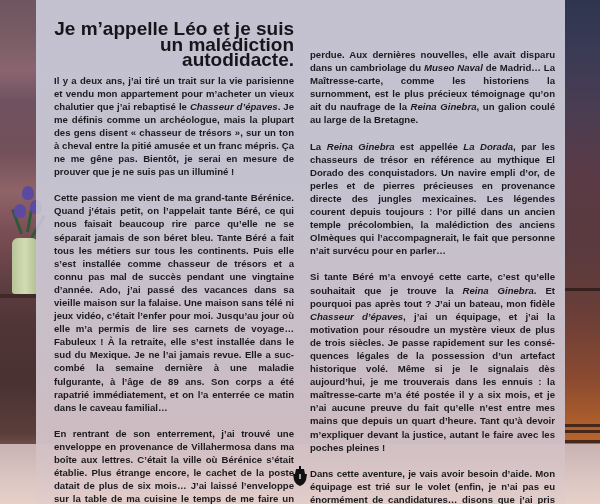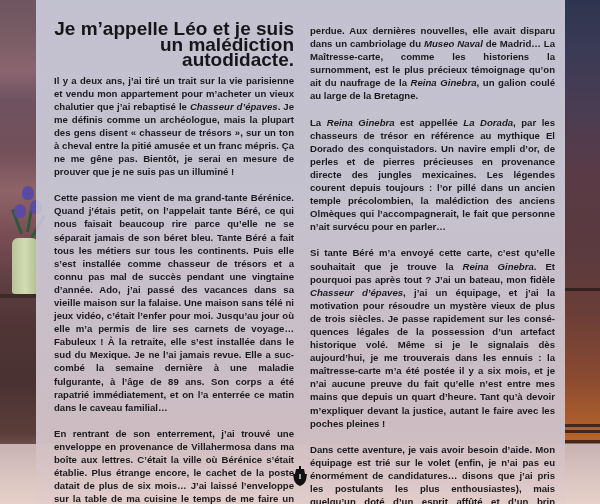--- a/index.html
+++ b/index.html
@@ -63,21 +63,21 @@
     color: #1b1b1f; font-weight: bold;
     text-align: justify; hyphens: manual;
   }
   .col-left { left: 54px; width: 240px; }
   .col-right { left: 310px; width: 245px; }
   .title {
     font-size: 19px; line-height: 15.5px; font-weight: bold;
     color: #16161a; margin-top: 21px; margin-bottom: 6px; text-align: right;
   }
   .col p { margin-bottom: 13px; }
-  .col-right p:first-child { margin-top: 24px; }
+  .col-right p:first-child { margin-top: 48px; }
   .col i { font-style: italic; }
 
   .logo {
     position: absolute; left: 292px; top: 466px; width: 16px; height: 20px;
   }
 </style>
 </head>
 <body>
 
 <div class="scene">

